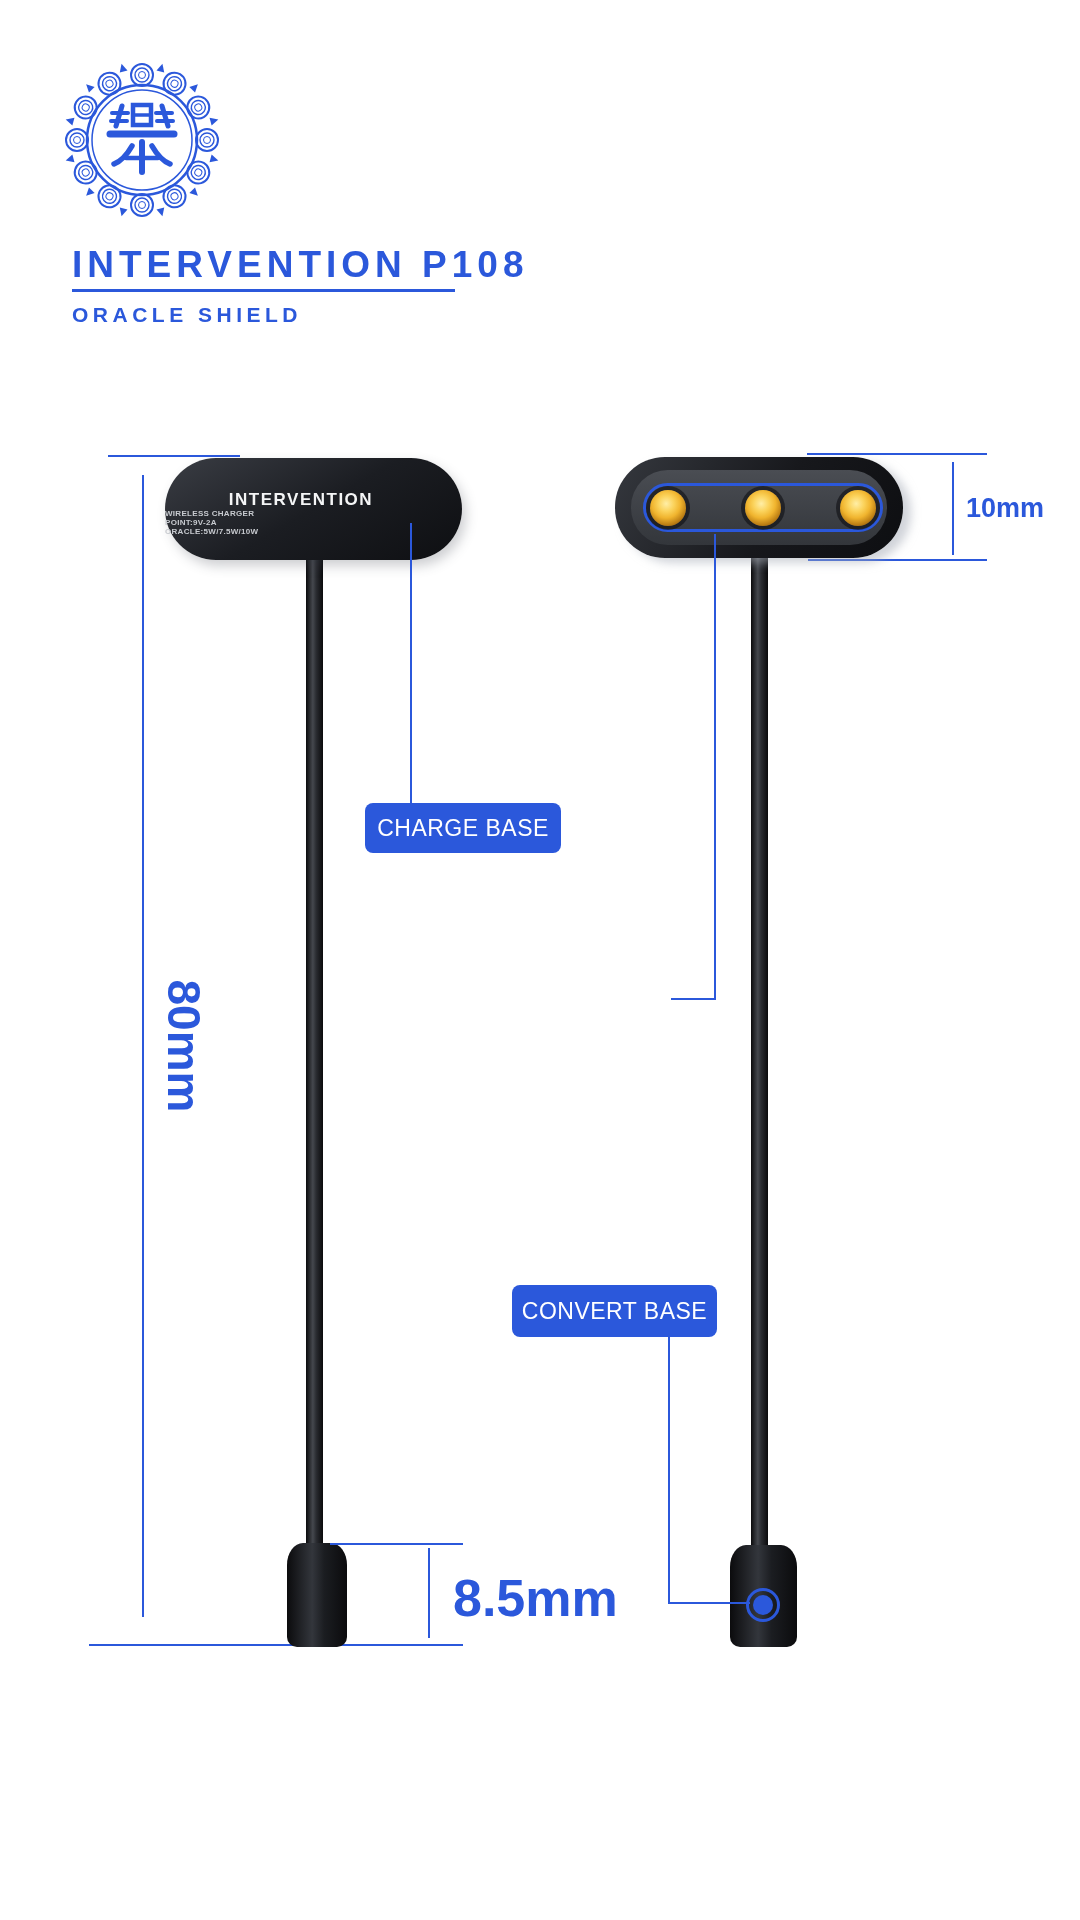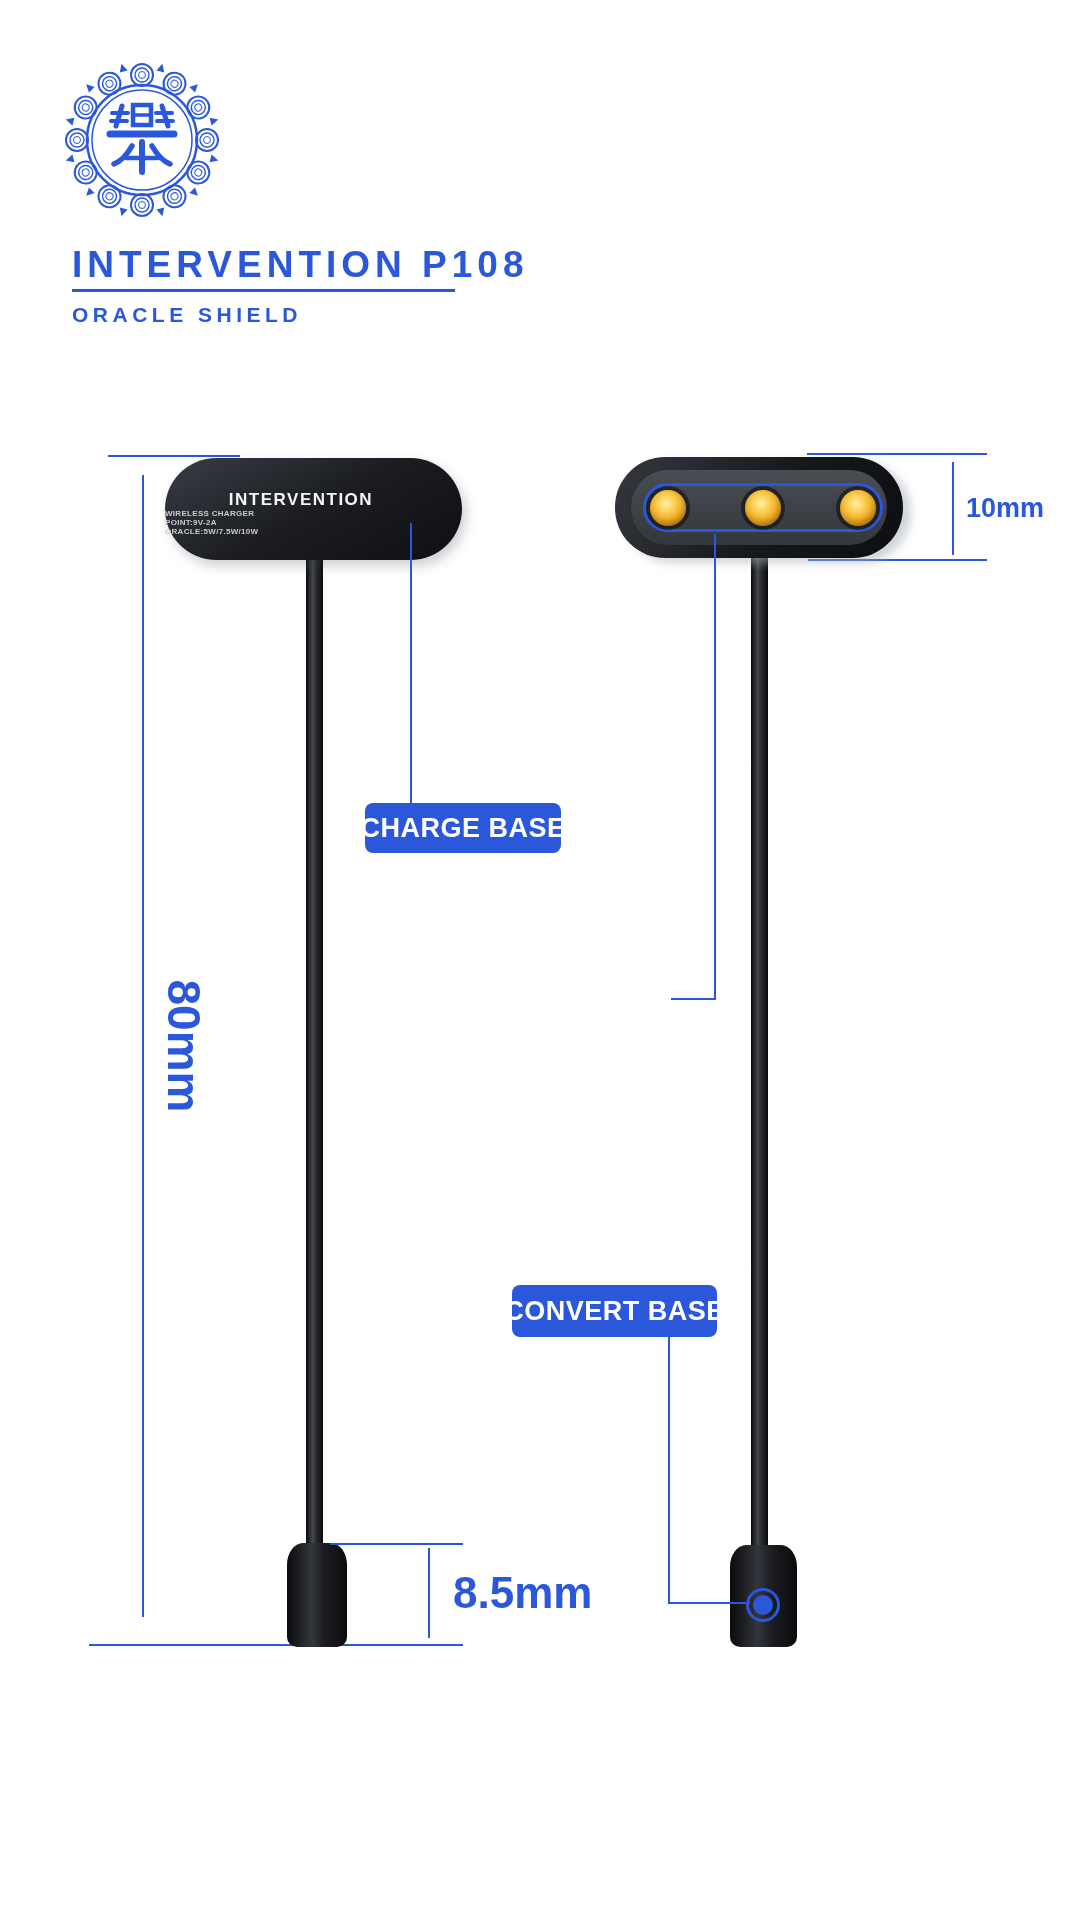--- a/index.html
+++ b/index.html
@@ -77,26 +77,26 @@
   .dim-10-bottom{left:808px;top:559px;width:179px;height:2px;z-index:1;}
   .dim-10-vert{left:952px;top:462px;width:2px;height:93px;}
   .dim-85-top{left:330px;top:1543px;width:133px;height:2px;z-index:5;}
   .dim-85-vert{left:428px;top:1548px;width:2px;height:90px;}
 
   
   .dim-text{position:absolute;color:var(--color-accent);font-weight:bold;white-space:nowrap;z-index:5;}
   .dim-80-text{left:106px;top:1021px;width:160px;height:50px;font-size:46px;text-align:center;
          transform:rotate(90deg);}
   .dim-10-text{left:966px;top:493px;font-size:27px;}
-  .dim-85-text{left:453px;top:1568px;font-size:44px;}
+  .dim-85-text{left:453px;top:1568px;font-size:52px;}
 
   
   .callout{position:absolute;z-index:6;display:flex;align-items:center;justify-content:center;
          background:var(--color-accent);color:var(--color-label_text);
-         border-radius:8px;font-weight:bold;font-size:27px;letter-spacing:.5px;white-space:nowrap;}
+         border-radius:8px;font-weight:normal;font-size:23px;letter-spacing:.5px;white-space:nowrap;}
   .callout-charge{left:365px;top:803px;width:196px;height:50px;}
   .callout-contact{left:468px;top:975px;width:203px;height:48px;}
   .callout-convert{left:512px;top:1241px;width:205px;height:52px;margin-top:44px;}
 </style>
 </head>
 <body>
 
 <div class="canvas">
 
   <svg class="logo" viewBox="0 0 160 160">

